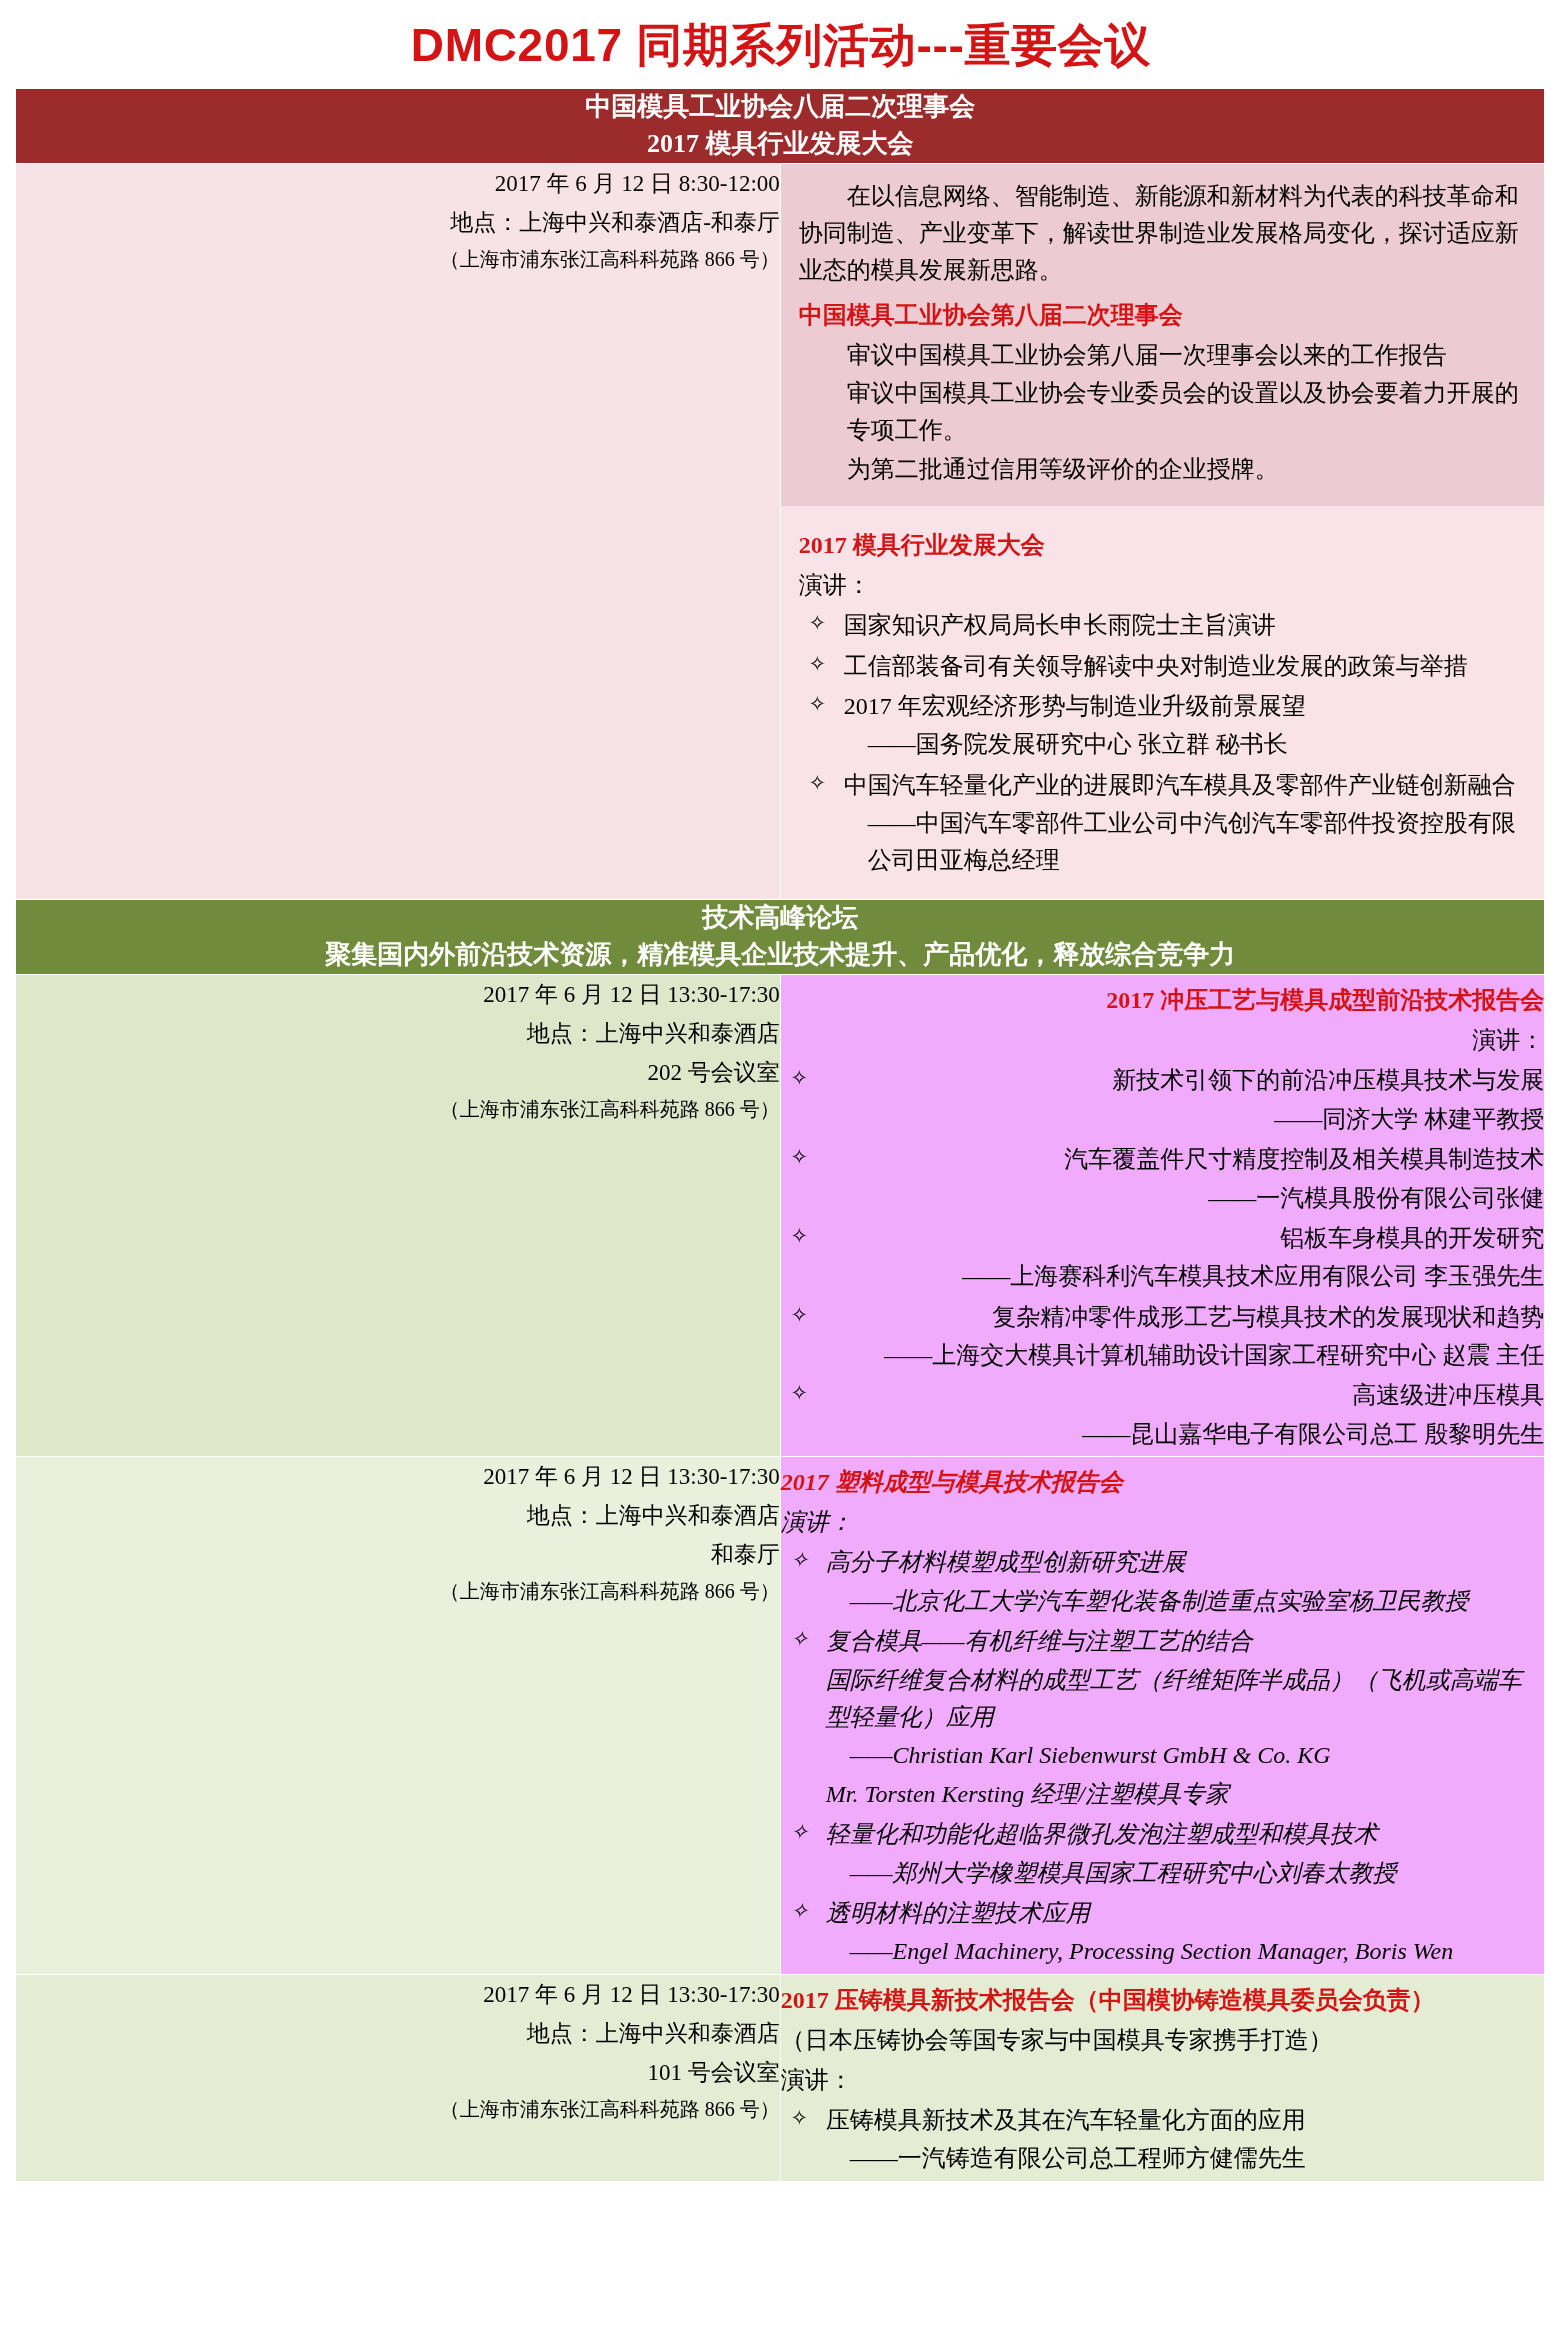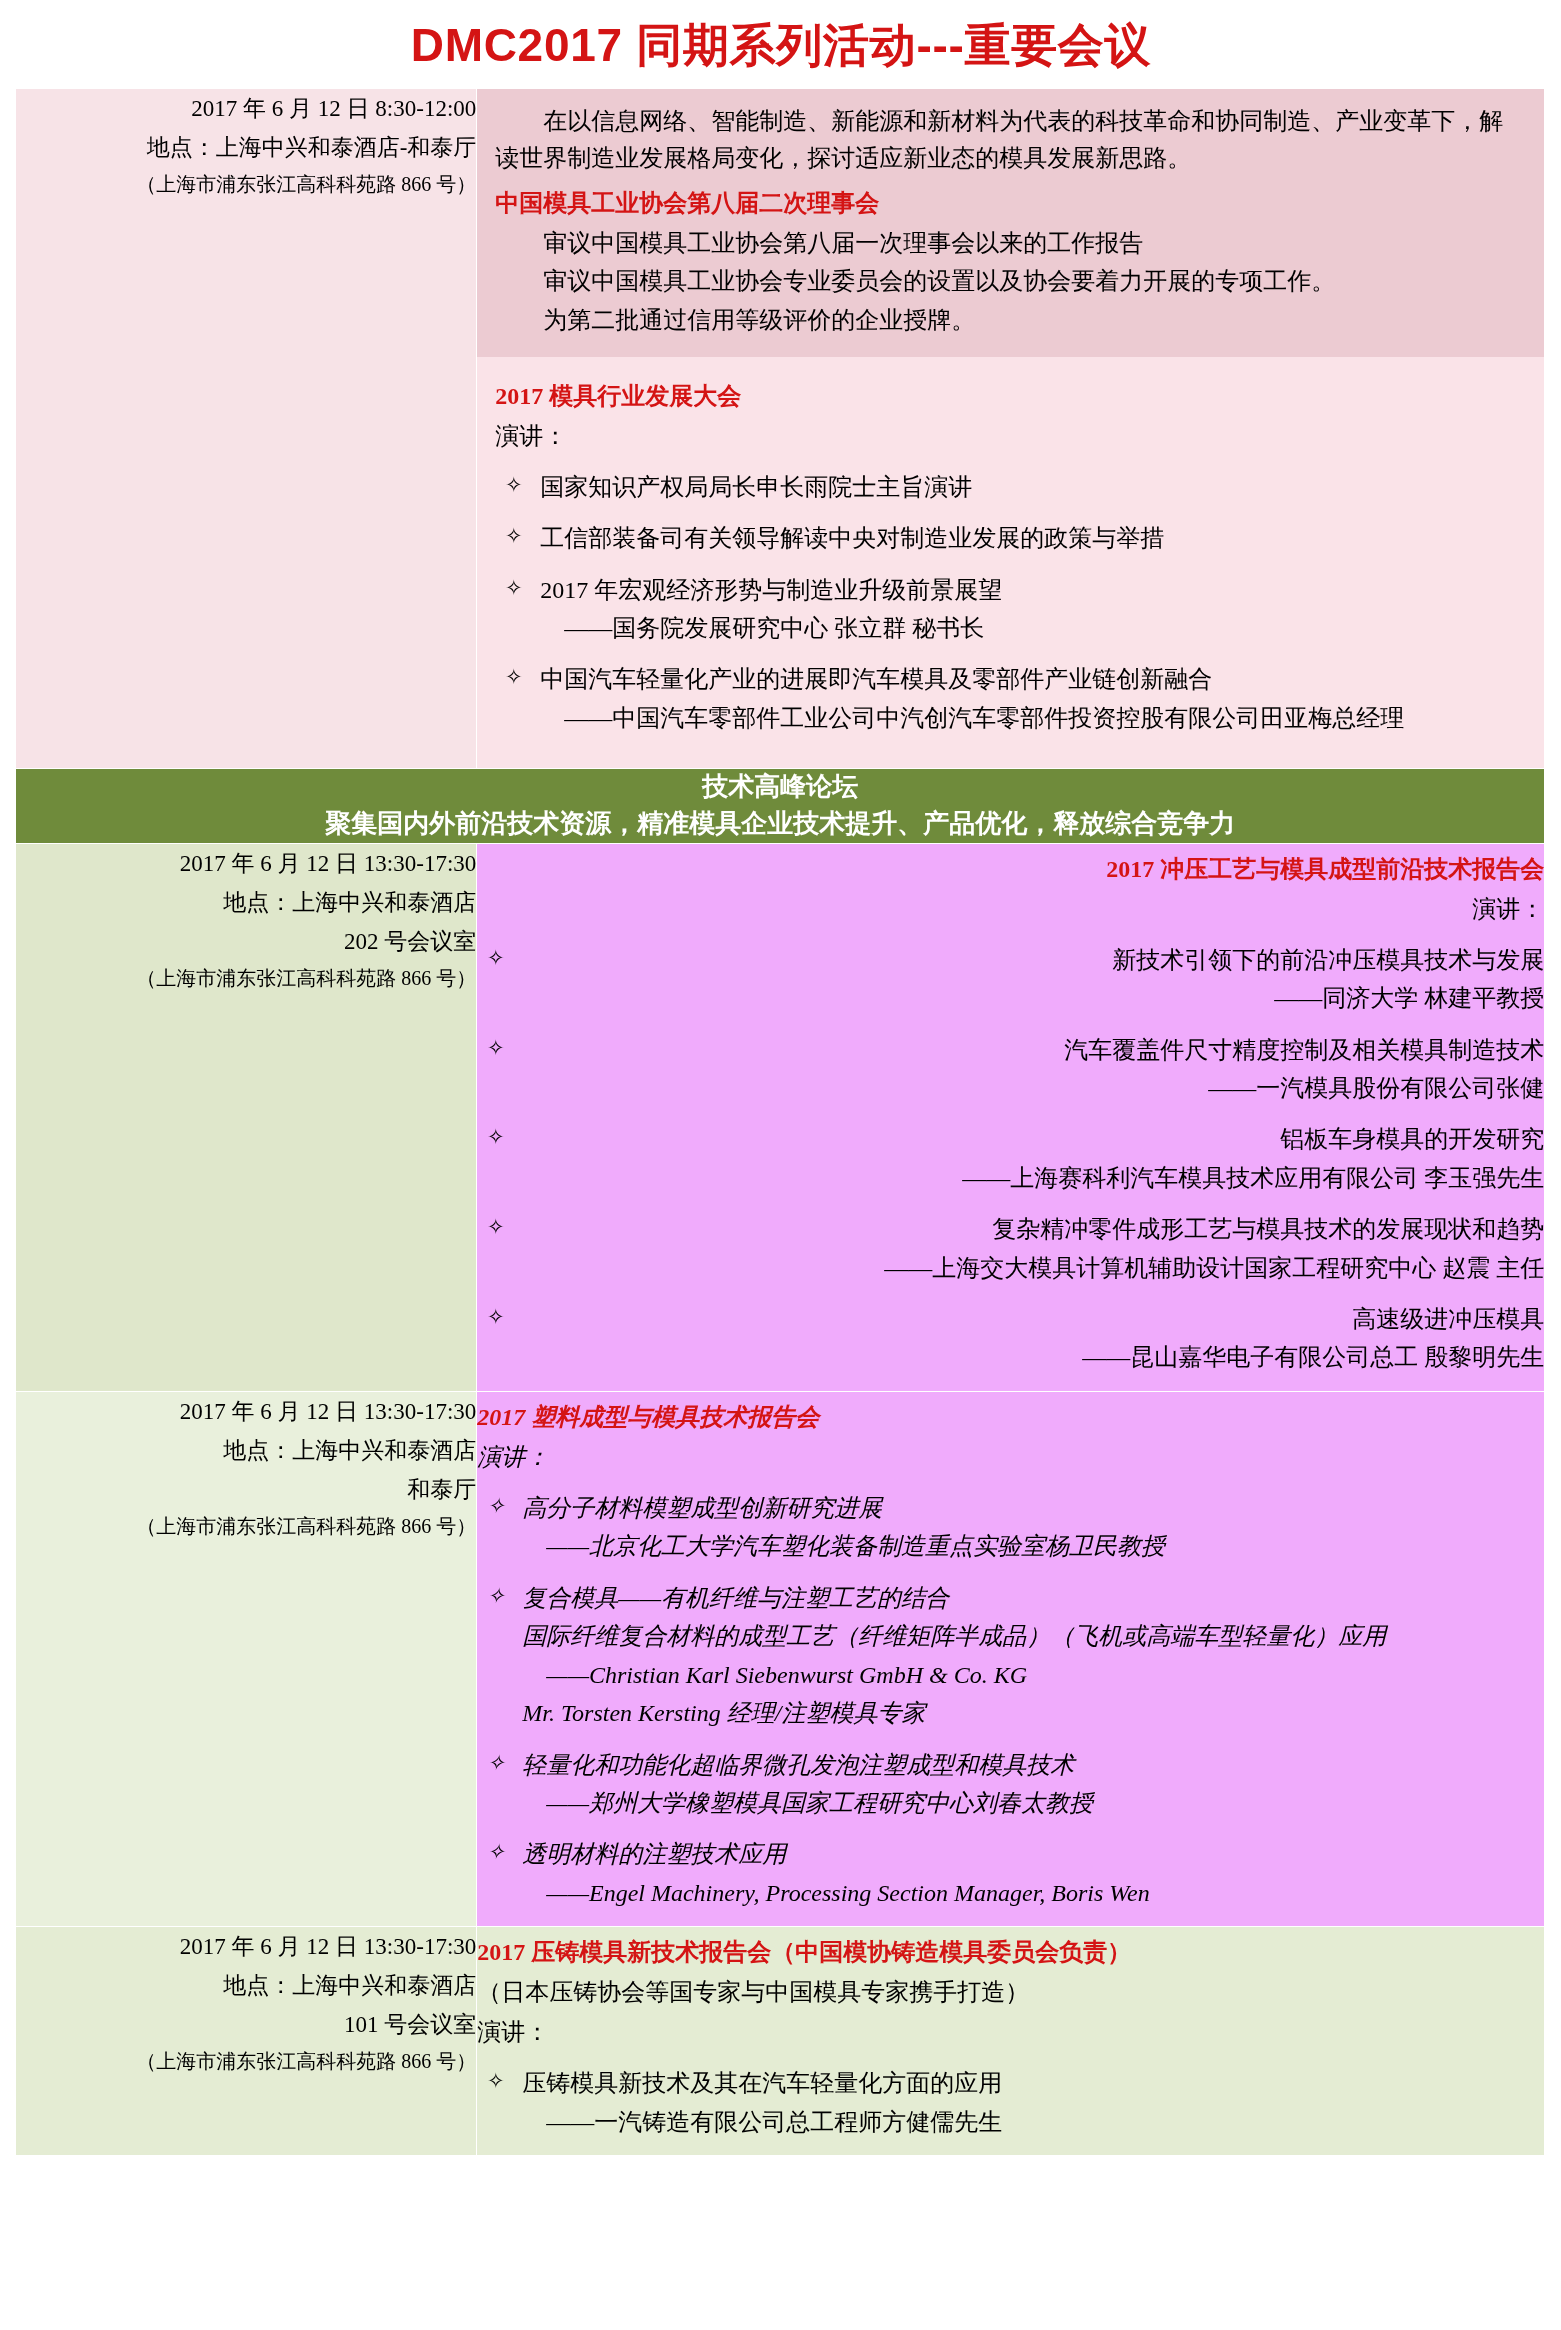--- a/index.html
+++ b/index.html
@@ -80,21 +80,21 @@
   .speaker-label{margin:2.8px 0 1.4px 0;}
 
   ul.diamonds{
     list-style:none;
     margin:0;
     padding:0;
   }
   ul.diamonds > li{
     position:relative;
     padding-left:45px;
-    margin:14px 0;
+    margin:3px 0;
   }
   ul.diamonds > li:before{
     content:"\2727";
     position:absolute;
     left:9.8px;
     top:0;
     font-size:21px;
   }
   .sub{
     display:block;
@@ -111,20 +111,26 @@
 </head>
 <body>
 
 <div class="page">
 
   <div class="main-title">DMC2017 同期系列活动---重要会议</div>
 
   <table class="sched">
 
     <tbody>
+        <tr>
+      <td colspan="2" class="banner banner-red">
+        <div>中国模具工业协会八届二次理事会</div>
+        <div>2017 模具行业发展大会</div>
+      </td>
+    </tr>
 
     <tr>
       <td class="timecell tc-pink" style="width:460px;">
         <div>2017 年 6 月 12 日  8:30-12:00</div>
         <div>地点：上海中兴和泰酒店-和泰厅</div>
         <div class="addr-small">（上海市浦东张江高科科苑路 866 号）</div>
       </td>
       <td style="padding:0;">
 
         <div class="content c-pink-dark">

